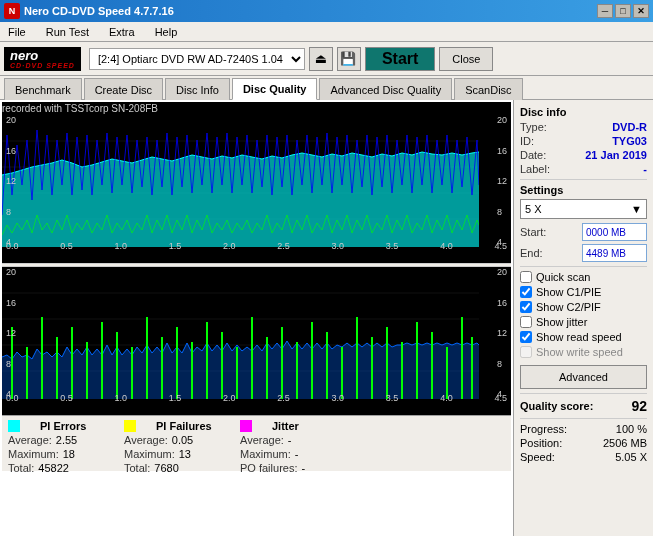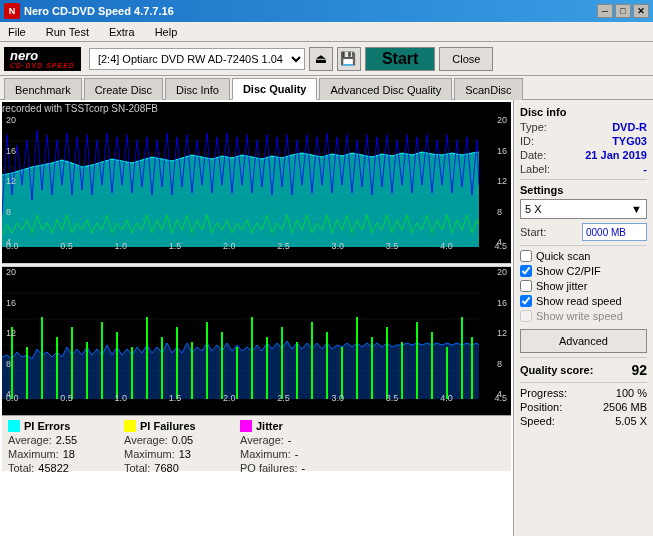--- a/index.html
+++ b/index.html
@@ -216,21 +216,21 @@
     .legend-panel {
       background: #f0ede8;
       border-top: 1px solid #a0a0a0;
       display: flex;
       align-items: flex-start;
       padding: 4px 6px;
       gap: 16px;
       height: 56px;
     }
     .legend-group { display: flex; flex-direction: column; gap: 2px; min-width: 100px; }
-    .legend-title-row { display: flex; align-items: flex-start; gap: 4px; }
+    .legend-title-row { display: flex; align-items: flex-start; gap: 20px; }
     .legend-color-box { width: 12px; height: 12px; }
     .legend-title { font-size: 11px; font-weight: bold; }
     .legend-stat-row { display: flex; gap: 4px; font-size: 11px; }
     .legend-stat-label { color: #333; }
     .legend-stat-value { color: #000; min-width: 35px; }
 
     
     .chart-svg { position: absolute; top: 0; left: 0; }
 
     
@@ -547,26 +547,34 @@
     
     <div class="settings-dropdown">
       <span>5 X</span>
       <span>▼</span>
     </div>
     
     <div class="start-end-row">
       <span class="mb-label">Start:</span>
       <input class="input-field" type="text" value="0000 MB" style="width: 65px; font-size: 10px; color: rgb(0, 0, 204); border: 1px solid rgb(123, 167, 216);">
     </div>
+    <div class="start-end-row">
+      <span class="mb-label">End:</span>
+      <input class="input-field" type="text" value="4489 MB" style="width: 65px; font-size: 10px; color: rgb(0, 0, 204); border: 1px solid rgb(123, 167, 216);">
+    </div>
     
     <div class="separator"></div>
     
     <div class="checkbox-row">
       <input type="checkbox" style="">
       <span>Quick scan</span>
+    </div>
+    <div class="checkbox-row">
+      <input type="checkbox" checked="" style="">
+      <span>Show C1/PIE</span>
     </div>
     <div class="checkbox-row">
       <input type="checkbox" checked="" style="">
       <span>Show C2/PIF</span>
     </div>
     <div class="checkbox-row">
       <input type="checkbox" style="">
       <span>Show jitter</span>
     </div>
     <div class="checkbox-row">

